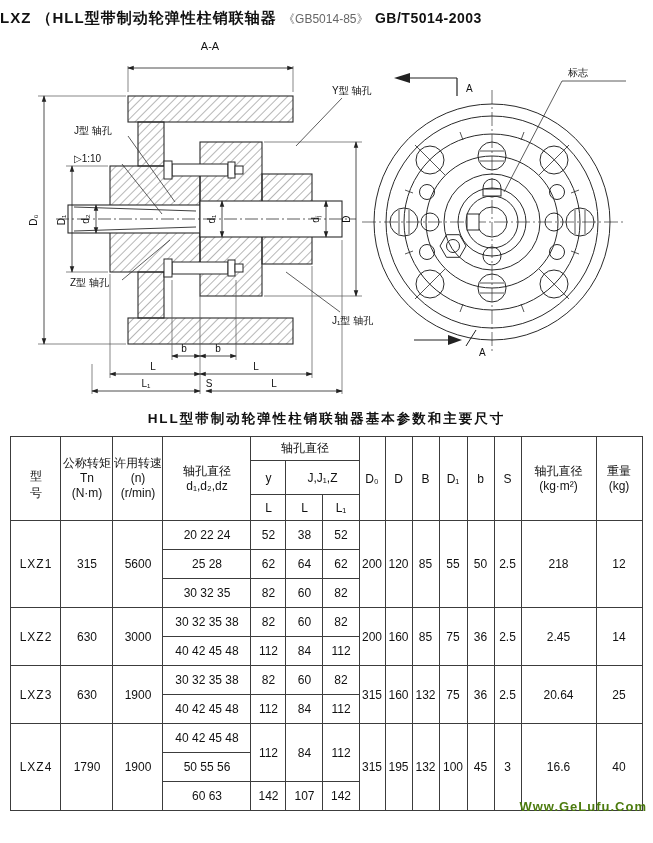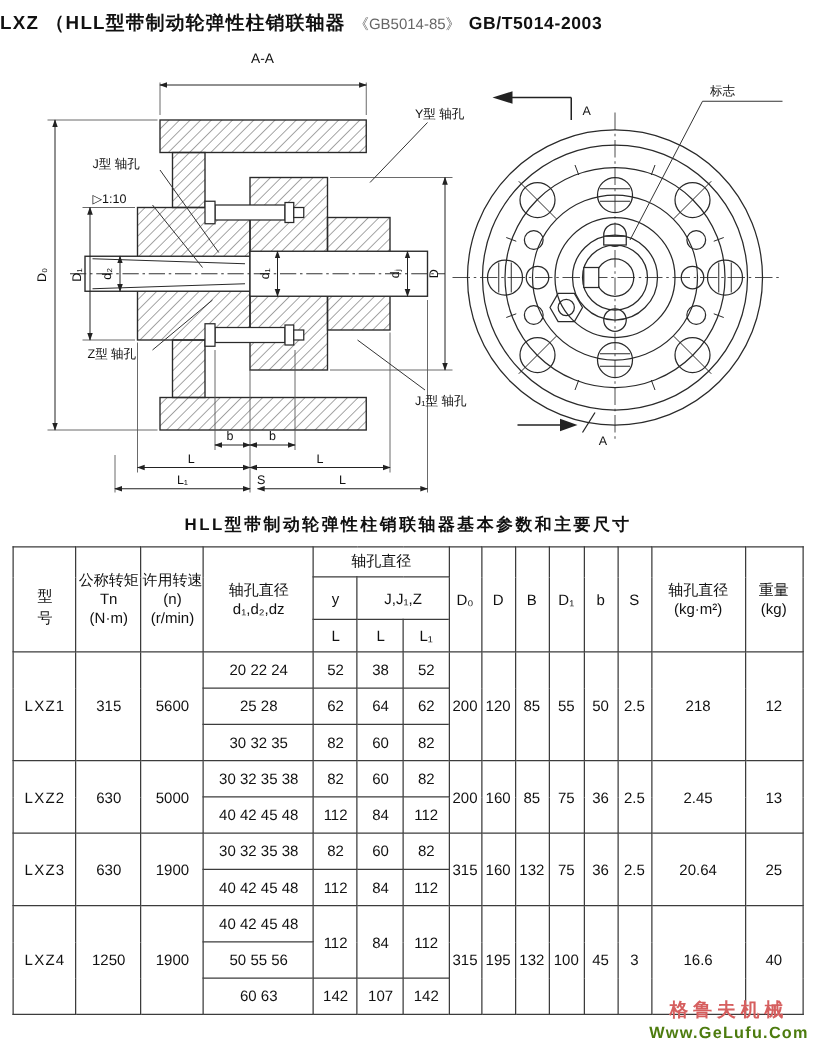--- a/index.html
+++ b/index.html
@@ -325,33 +325,33 @@
   <tr class="br">
     <td>30 32 35</td>
     <td>82</td>
     <td>60</td>
     <td>82</td>
   </tr>
 
   <tr class="br">
     <td rowspan="2" class="model">LXZ2</td>
     <td rowspan="2">630</td>
-    <td rowspan="2">5000</td>
+    <td rowspan="2">3000</td>
     <td>30 32 35 38</td>
     <td>82</td>
     <td>60</td>
     <td>82</td>
     <td rowspan="2">200</td>
     <td rowspan="2">160</td>
     <td rowspan="2">85</td>
     <td rowspan="2">75</td>
     <td rowspan="2">36</td>
     <td rowspan="2">2.5</td>
     <td rowspan="2">2.45</td>
-    <td rowspan="2">13</td>
+    <td rowspan="2">14</td>
   </tr>
   <tr class="br">
     <td>40 42 45 48</td>
     <td>112</td>
     <td>84</td>
     <td>112</td>
   </tr>
 
   <tr class="br">
     <td rowspan="2" class="model">LXZ3</td>
@@ -372,21 +372,21 @@
   </tr>
   <tr class="br">
     <td>40 42 45 48</td>
     <td>112</td>
     <td>84</td>
     <td>112</td>
   </tr>
 
   <tr class="br">
     <td rowspan="3" class="model">LXZ4</td>
-    <td rowspan="3">1250</td>
+    <td rowspan="3">1790</td>
     <td rowspan="3">1900</td>
     <td>40 42 45 48</td>
     <td rowspan="2">112</td>
     <td rowspan="2">84</td>
     <td rowspan="2">112</td>
     <td rowspan="3">315</td>
     <td rowspan="3">195</td>
     <td rowspan="3">132</td>
     <td rowspan="3">100</td>
     <td rowspan="3">45</td>
@@ -400,15 +400,14 @@
   <tr class="br">
     <td>60 63</td>
     <td>142</td>
     <td>107</td>
     <td>142</td>
   </tr>
 </tbody>
   </table>
 
 <div class="watermark">
-  <div class="w1">格鲁夫机械</div>
   <div class="w2">Www.GeLufu.Com</div>
 </div>
 
 </body></html>

